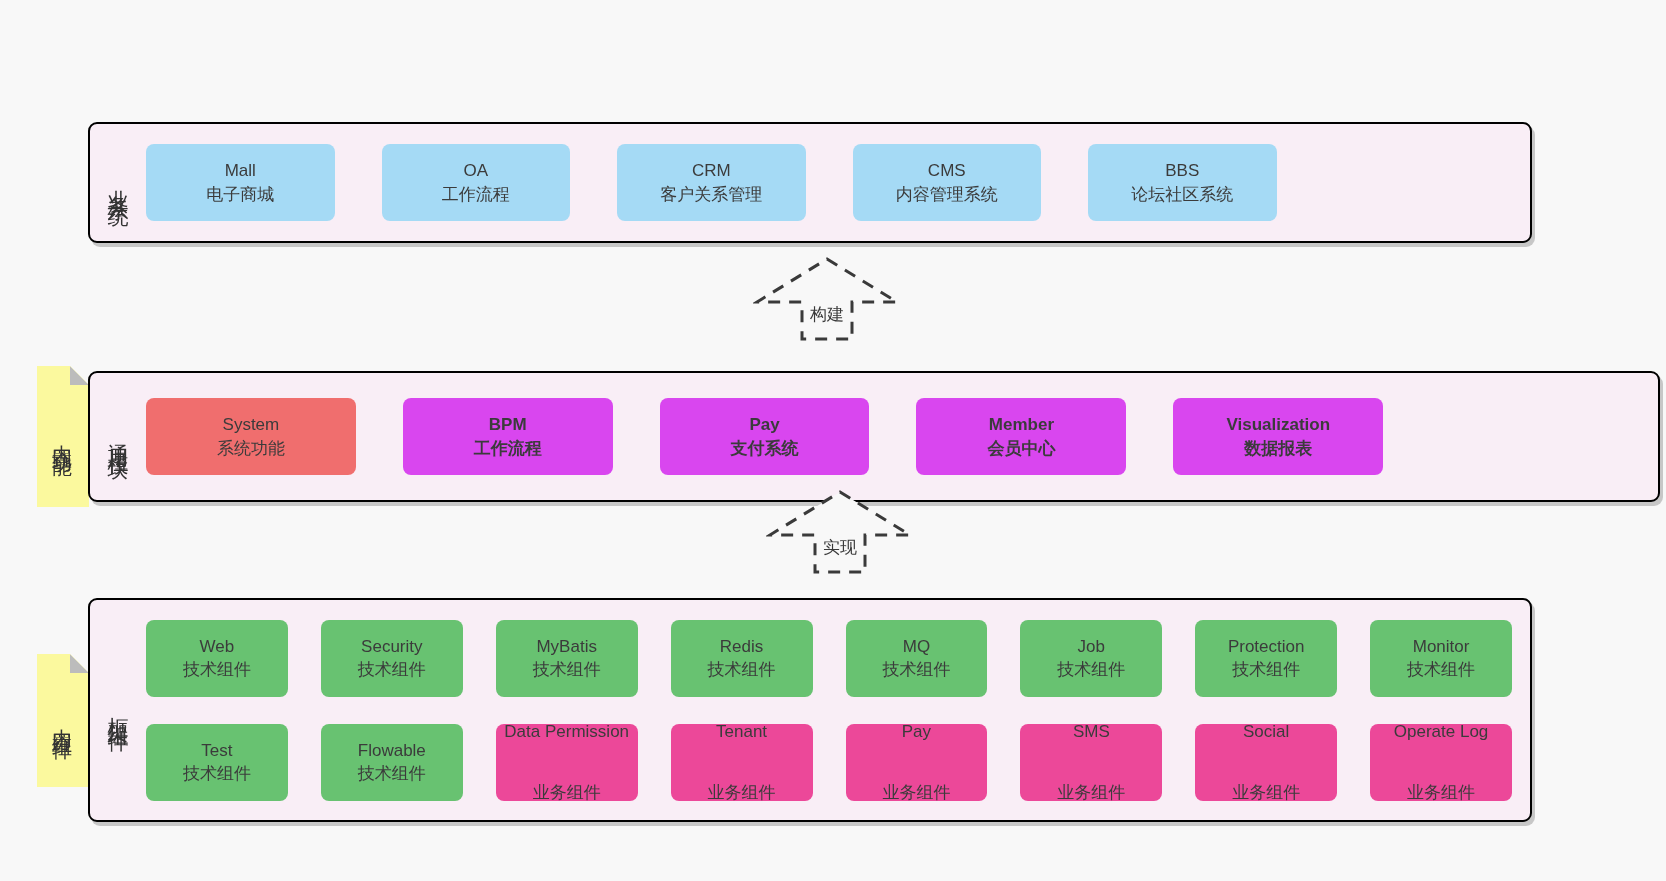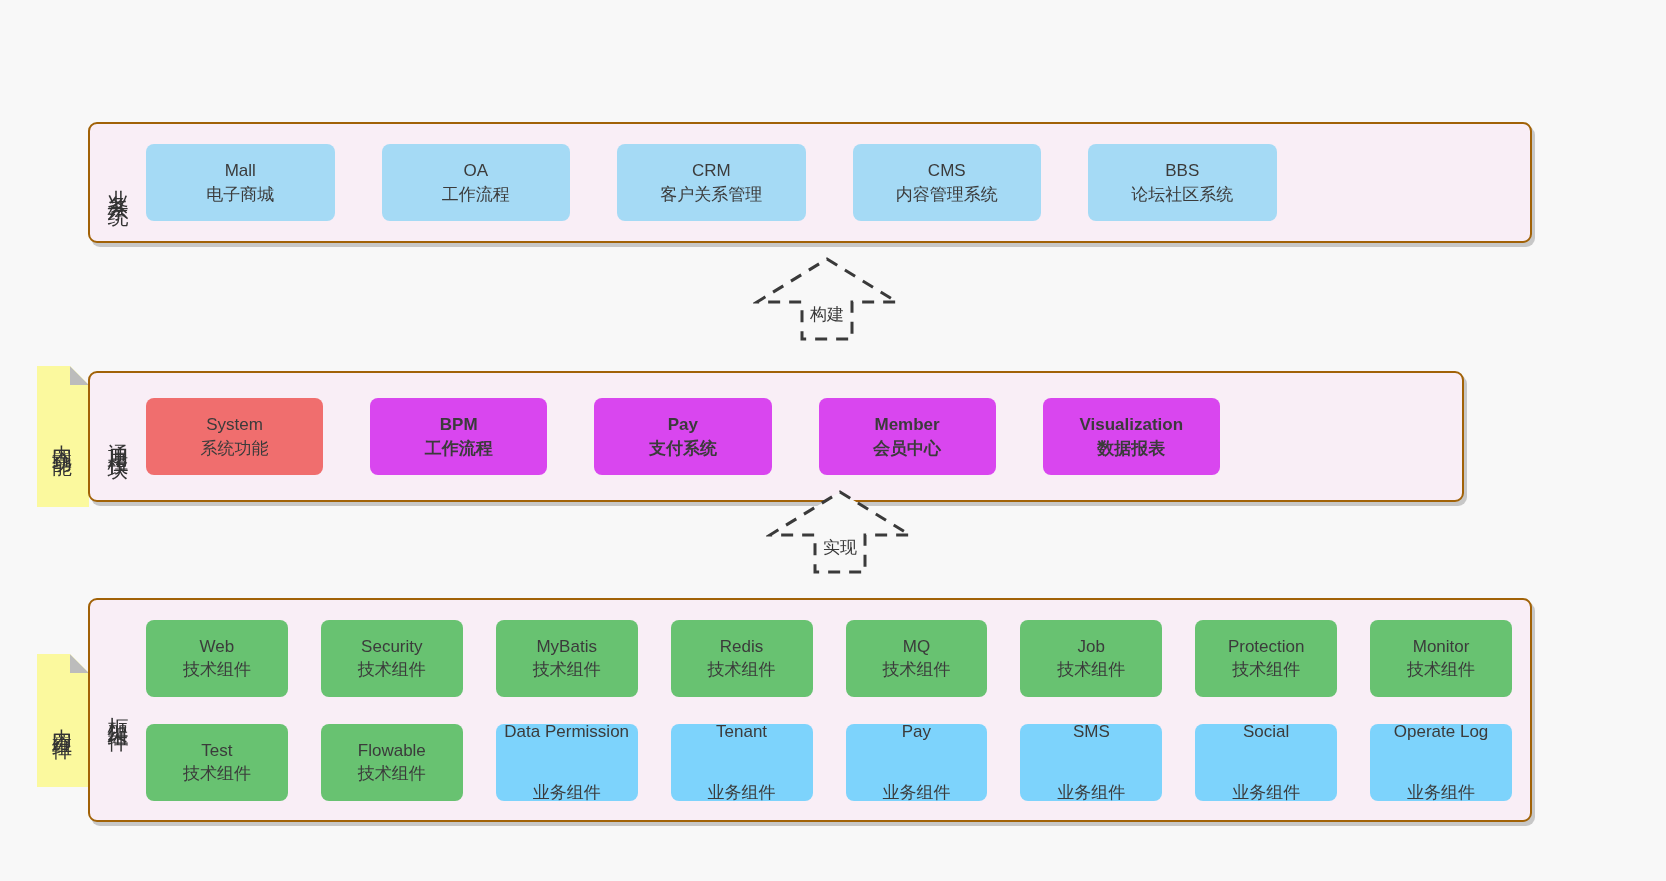--- a/index.html
+++ b/index.html
@@ -10,29 +10,29 @@
     position:relative;
     overflow:hidden;
     color:#3a3a3a;
   }
   .stage{position:absolute;inset:0;}
 
   
   .panel{
     position:absolute;
     background:#f9eef6;
-    border:2px solid #a16207;
+    border:2px solid #000000;
     border-radius:9px;
     box-shadow:3px 4px 0 rgba(110,110,110,.35);
     display:flex;
     align-items:center;
     box-sizing:border-box;
   }
   .panel-business{left:88px;top:122px;width:1444px;height:121px;}
-  .panel-modules{left:88px;top:371px;width:1376px;height:131px;}
+  .panel-modules{left:88px;top:371px;width:1572px;height:131px;}
   .panel-components{left:88px;top:598px;width:1444px;height:224px;}
 
   .side-label{
     flex:0 0 56px;
     display:flex;align-items:center;justify-content:center;
     writing-mode:vertical-rl;text-orientation:upright;
     font-size:21px;letter-spacing:5px;color:#333;
   }
   .grid{flex:1;display:grid;margin-right:18px;align-content:center;}
   .cols6{grid-template-columns:repeat(6,1fr);column-gap:47px;}
@@ -45,21 +45,21 @@
     display:flex;flex-direction:column;justify-content:center;
     text-align:center;
     font-size:17px;line-height:1.38;
     color:#3b3b3b;
     padding:0 6px;box-sizing:border-box;
   }
   .box.blue{background:#a5daf5;}
   .box.red{background:#f06e6e;}
   .box.pink{background:#d946ef;font-weight:bold;}
   .box.green{background:#68c271;}
-  .box.lightgreen{background:#7dd3fc;gap:37px;}
+  .box.lightgreen{background:#ec4899;gap:37px;}
 
   
   .tab{
     position:absolute;
     width:52px;
     background:#fbf99e;
     box-shadow:2px 3px 0 rgba(120,120,120,.25);
     display:flex;align-items:center;justify-content:center;
     writing-mode:vertical-rl;text-orientation:upright;
     font-size:20px;letter-spacing:4px;color:#333;

